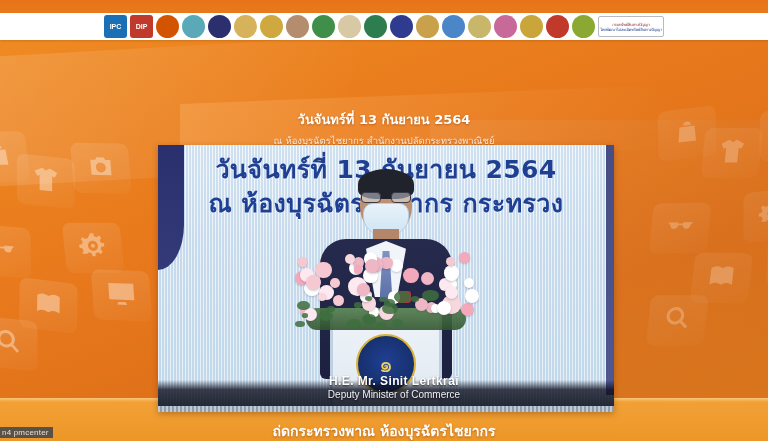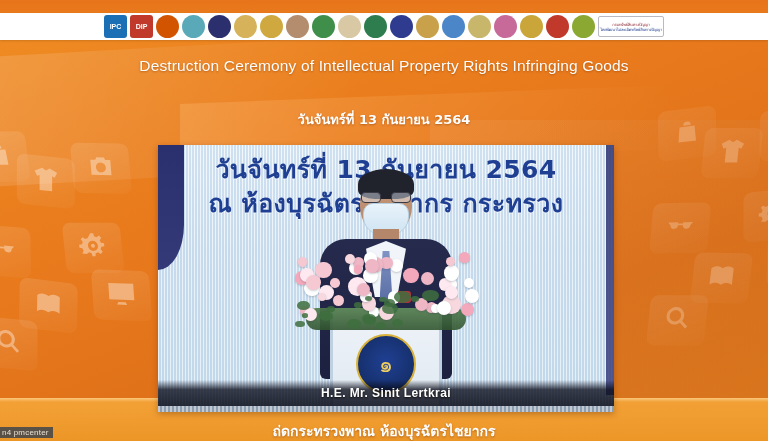--- a/index.html
+++ b/index.html
@@ -237,21 +237,21 @@
     position: absolute; border-radius: 50%;
   }
   .leafbar {
     position: absolute; left: 50%; bottom: -4px; transform: translateX(-50%);
     width: 160px; height: 22px; border-radius: 12px;
     background: linear-gradient(180deg,#4e7a4a,#31552f);
     opacity: .9;
   }
 
   .v-caption {
-    position: absolute; left: 0; bottom: 12px; width: 100%;
+    position: absolute; left: 8px; bottom: 12px; width: 100%;
     text-align: center; z-index: 4;
   }
   .cap-name {
     font-size: 12px; font-weight: bold; color: #ffffff;
     letter-spacing: .4px;
     text-shadow: 0 1px 2px rgba(0,0,0,.8);
   }
   .cap-role {
     font-size: 10px; color: #eef2f6; margin-top: 1px;
     text-shadow: 0 1px 2px rgba(0,0,0,.8);
@@ -398,25 +398,25 @@
       <div class="logo" style="background: rgb(202, 165, 58);"></div>
       <div class="logo" style="background: rgb(192, 57, 43);"></div>
       <div class="logo" style="background: rgb(138, 168, 50);"></div>
       <div class="logo-wide">
         <span>กรมทรัพย์สินทางปัญญา</span>
         <span>ไทยพัฒนาไม่ละเมิดทรัพย์สินทางปัญญา</span>
       </div>
     </div>
 
   <div class="title-block">
-    <div class="title-en">Destruction Ceremony of Intellectual Property Rights Infringing Goods</div>
   </div>
 
   <div class="subtitle-block">
     <div class="sub-date">วันจันทร์ที่ 13 กันยายน 2564</div>
+    <div class="sub-place">ณ ห้องบุรฉัตรไชยากร สำนักงานปลัดกระทรวงพาณิชย์</div>
   </div>
 
   <div class="video">
     <div class="v-backdrop"></div>
     <div class="v-darkleft"></div>
     <div class="v-darkright"></div>
 
     <div class="v-text">
       <div class="l1">วันจันทร์ที่ 13 กันยายน 2564</div>
       <div class="l2">ณ ห้องบุรฉัตรไชยากร กระทรวง</div>
@@ -505,20 +505,21 @@
         <div class="fl" style="width: 7.95756px; height: 5.57029px; left: 88.2319px; top: 48.5217px; background: rgba(62, 110, 62, 0.85); border-radius: 50%;"></div>
         <div class="fl" style="width: 10.8244px; height: 7.57707px; left: 92.8124px; top: 51.2401px; background: rgba(62, 110, 62, 0.85); border-radius: 50%;"></div>
         <div class="fl" style="width: 6.33009px; height: 4.43106px; left: 11.027px; top: 65.213px; background: rgba(62, 110, 62, 0.85); border-radius: 50%;"></div>
         <div class="fl" style="width: 11.4747px; height: 8.03228px; left: 100.709px; top: 70.6073px; background: rgba(62, 110, 62, 0.85); border-radius: 50%;"></div>
         <div class="fl" style="width: 7.25818px; height: 5.08073px; left: 73.6925px; top: 47.5895px; background: rgba(62, 110, 62, 0.85); border-radius: 50%;"></div>
       </div>
 
     <div class="v-blackbar"></div>
     <div class="v-caption">
       <div class="cap-name">H.E. Mr. Sinit Lertkrai</div>
+      <div class="cap-role">Deputy Minister of Commerce</div>
     </div>
     <div class="v-scanbar"></div>
   </div>
 
   <div class="footer-text">ถ่ดกระทรวงพาณ ห้องบุรฉัตรไชยากร</div>
   <div class="corner-tag">n4 pmcenter</div>
 
 </div>
 
 </body></html>

